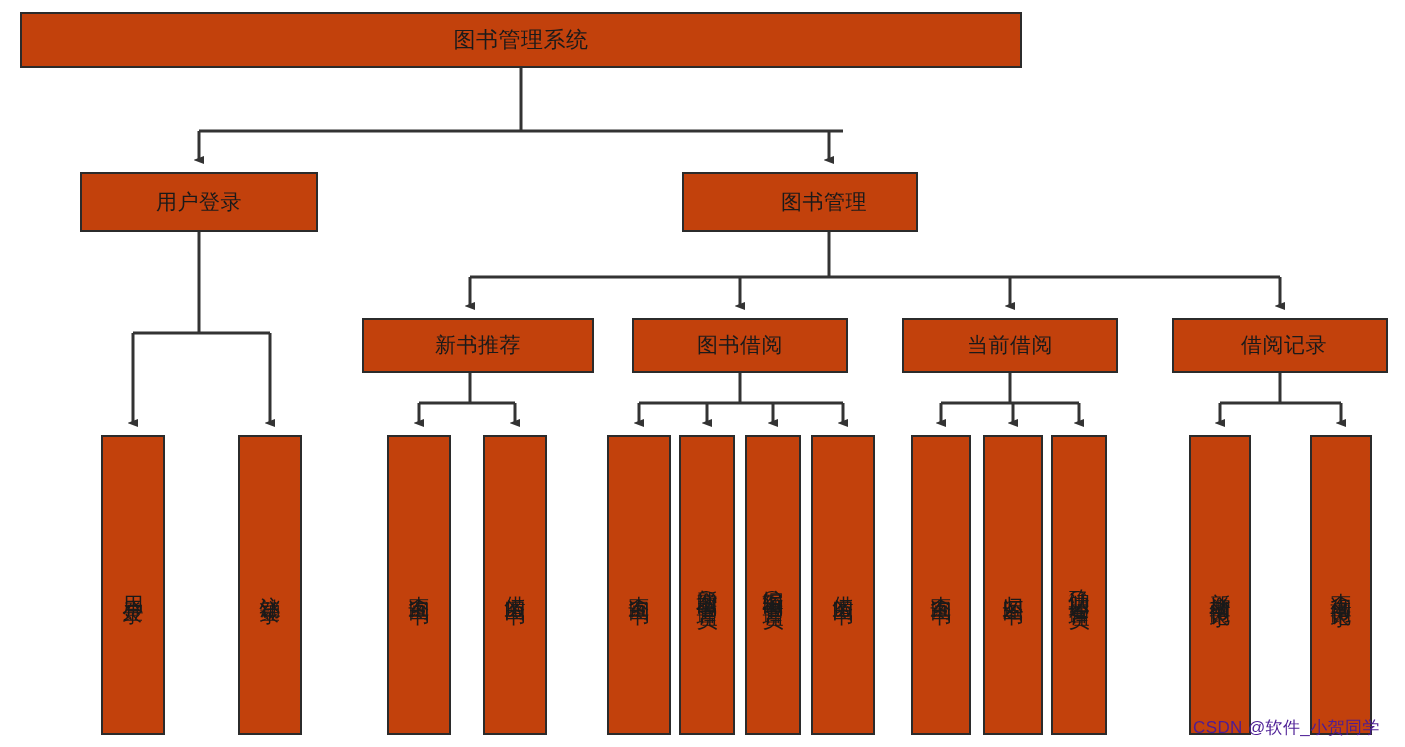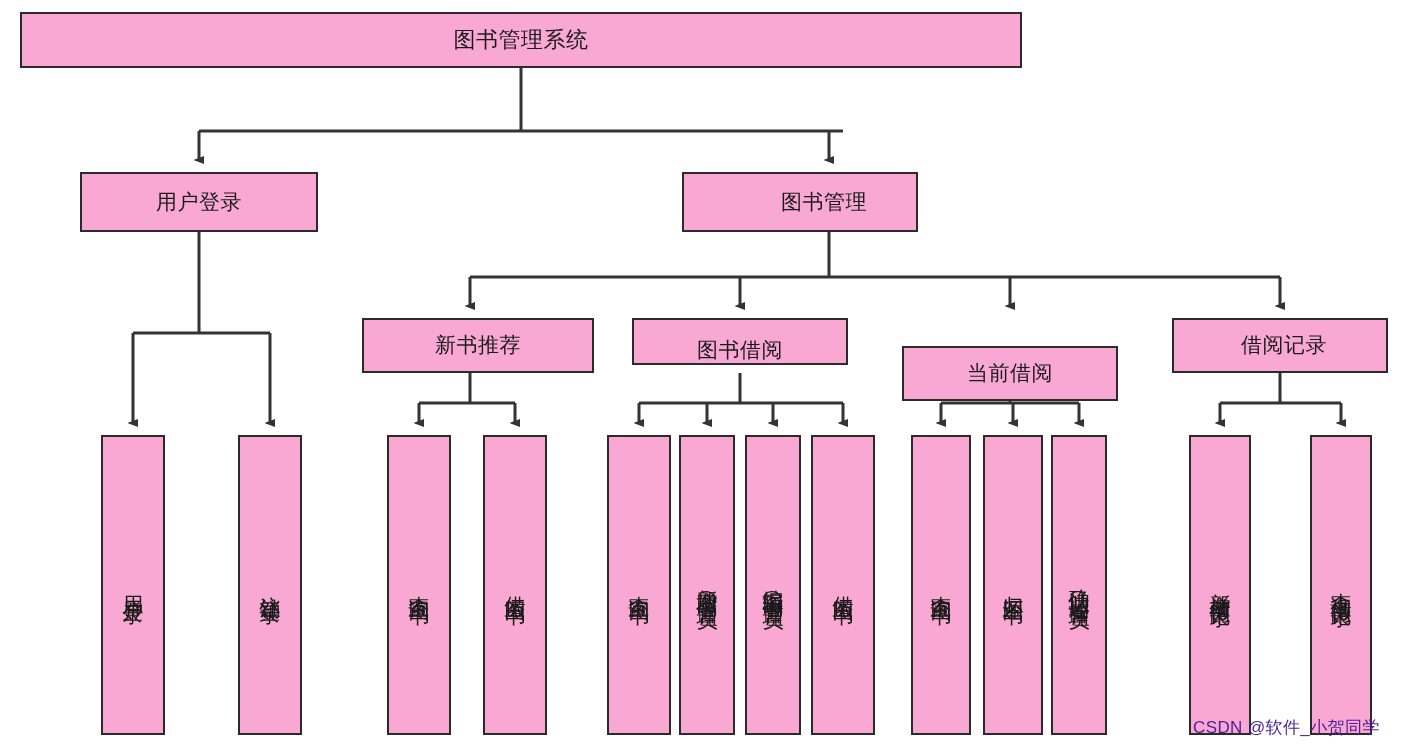--- a/index.html
+++ b/index.html
@@ -21,21 +21,21 @@
     position: absolute;
     left: 0;
     top: 0;
     width: 1405px;
     height: 747px;
     pointer-events: none;
   }
   .node {
     position: absolute;
     box-sizing: border-box;
-    background: #f9a8d4;
+    background: #c2410c;
     border: 2px solid #2b2b2b;
     display: flex;
     align-items: center;
     justify-content: center;
     color: #1a1a1a;
     z-index: 2;
   }
   .node-label {
     text-align: center;
     line-height: 1.18;
@@ -133,24 +133,24 @@
   <div class="node h-node" style="left:80px; top:172px; width:238px; height:60px;">
     <span class="node-label">用户登录</span>
   </div>
   <div class="node h-node" style="left:682px; top:172px; width:236px; height:60px;padding-left:48px;">
     <span class="node-label">图书管理</span>
   </div>
 
   <div class="node h-node" style="left:362px; top:318px; width:232px; height:55px;justify-content:center;">
     <span class="node-label">新书推荐</span>
   </div>
-  <div class="node h-node" style="left:632px; top:318px; width:216px; height:47px;align-items:flex-end;">
+  <div class="node h-node" style="left:632px; top:318px; width:216px; height:55px;">
     <span class="node-label">图书借阅</span>
   </div>
-  <div class="node h-node" style="left:902px; top:318px; width:216px; height:55px;margin-top:28px;">
+  <div class="node h-node" style="left:902px; top:318px; width:216px; height:55px;">
     <span class="node-label">当前借阅</span>
   </div>
   <div class="node h-node" style="left:1172px; top:318px; width:216px; height:55px;padding-left:8px;">
     <span class="node-label">借阅记录</span>
   </div>
 
   <div class="node leaf" style="left:101px; top:435px; width:64px; height:300px;">
     <span class="node-label">用户登录</span>
   </div>
   <div class="node leaf" style="left:238px; top:435px; width:64px; height:300px;">

